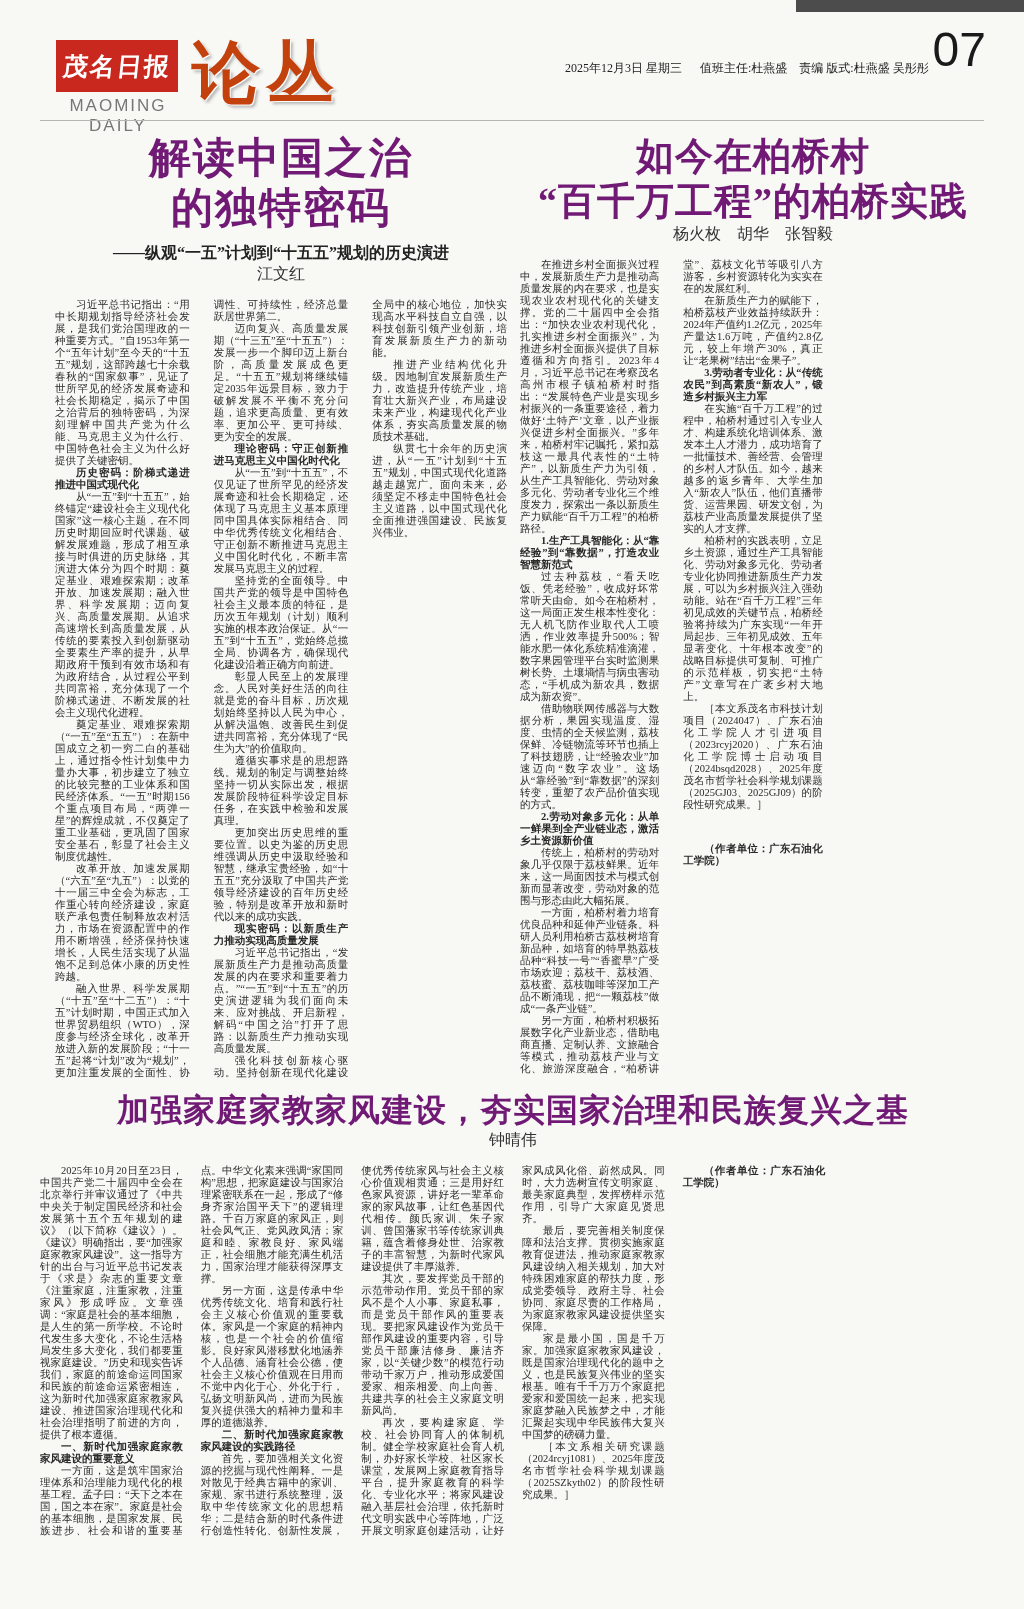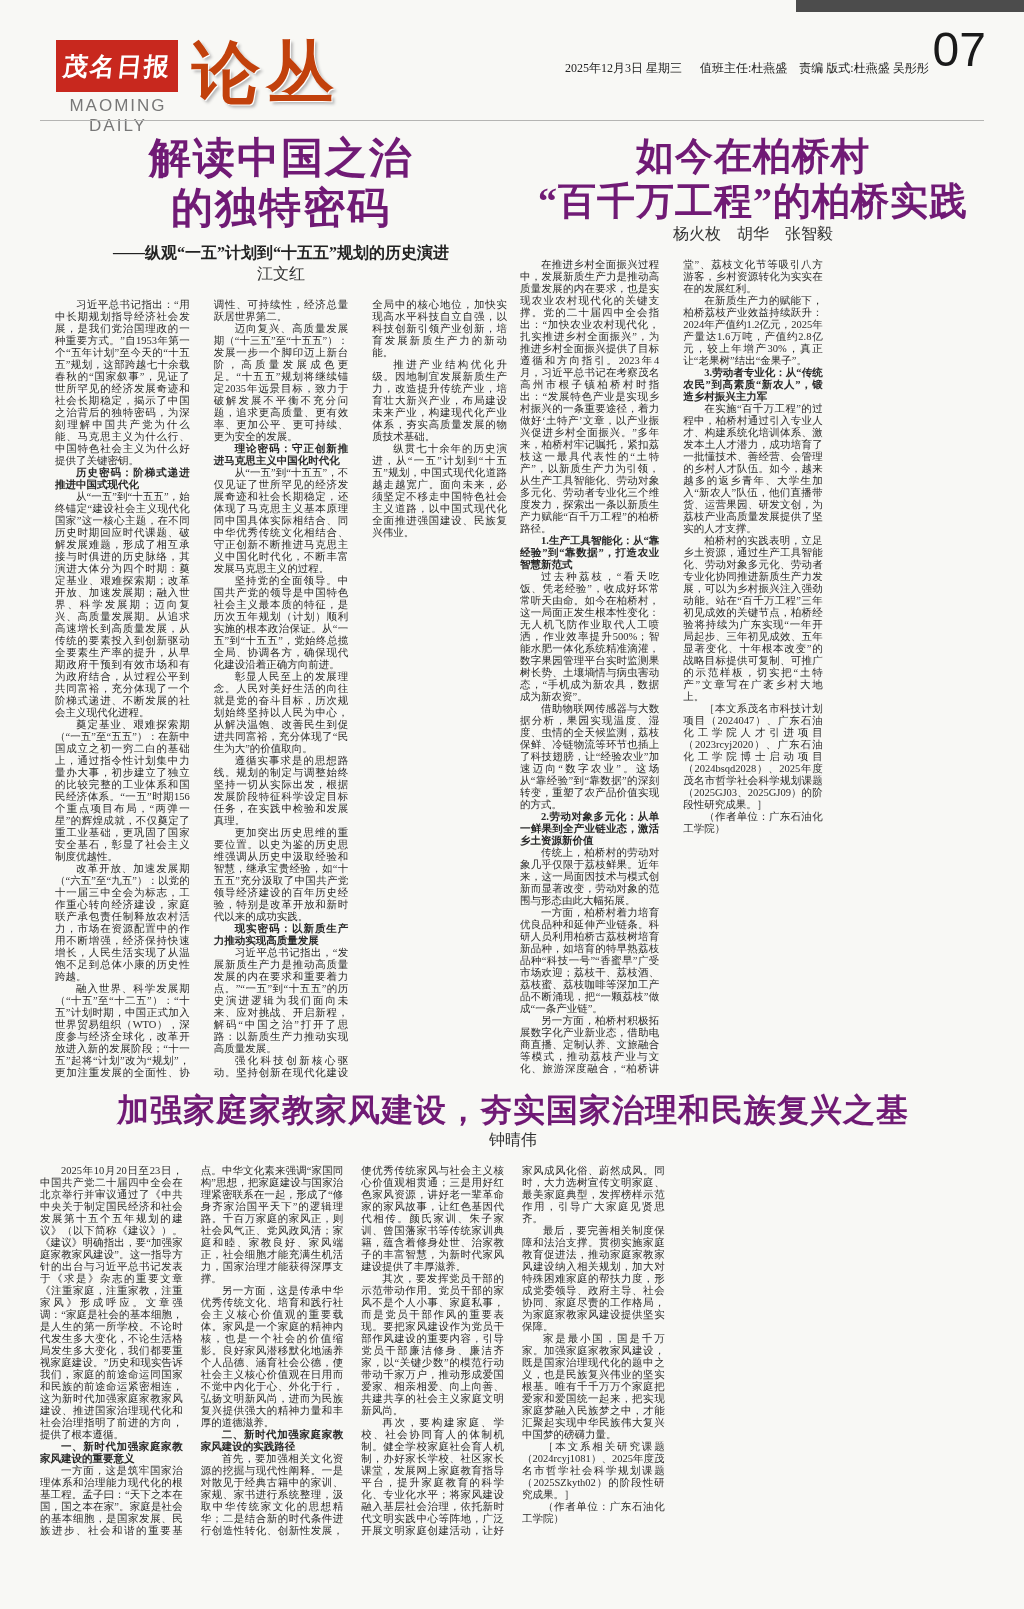--- a/index.html
+++ b/index.html
@@ -31,21 +31,21 @@
   .art-bottom .headline{font-size:32px;letter-spacing:1px;}
   .subtitle{text-align:center;font-size:16px;font-weight:bold;margin-top:10px;color:#222;}
   .byline{text-align:center;font-size:16px;color:#333;}
   .body-cols{margin-top:14px;text-align:justify;font-size:10.5px;line-height:12px;color:#2a2a2a;
              column-fill:auto;overflow:hidden;}
   .art-left .body-cols{column-count:3;column-gap:24px;height:788px;}
   .art-right .body-cols{column-count:3;column-gap:24px;height:818px;}
   .art-bottom .body-cols{column-count:6;column-gap:18px;height:378px;}
   .blk{margin:0;text-indent:2em;}
   .blk.h{font-weight:bold;}
-  .blk.attr{font-weight:normal;}
+  .blk.attr{font-weight:bold;margin-top:32px;}
   .blk.note{color:#2a2a2a;}
 </style>
 </head>
 <body>
 
 <div class="paper">
 
   <div class="topbar"></div>
 
   <div class="masthead-logo">

